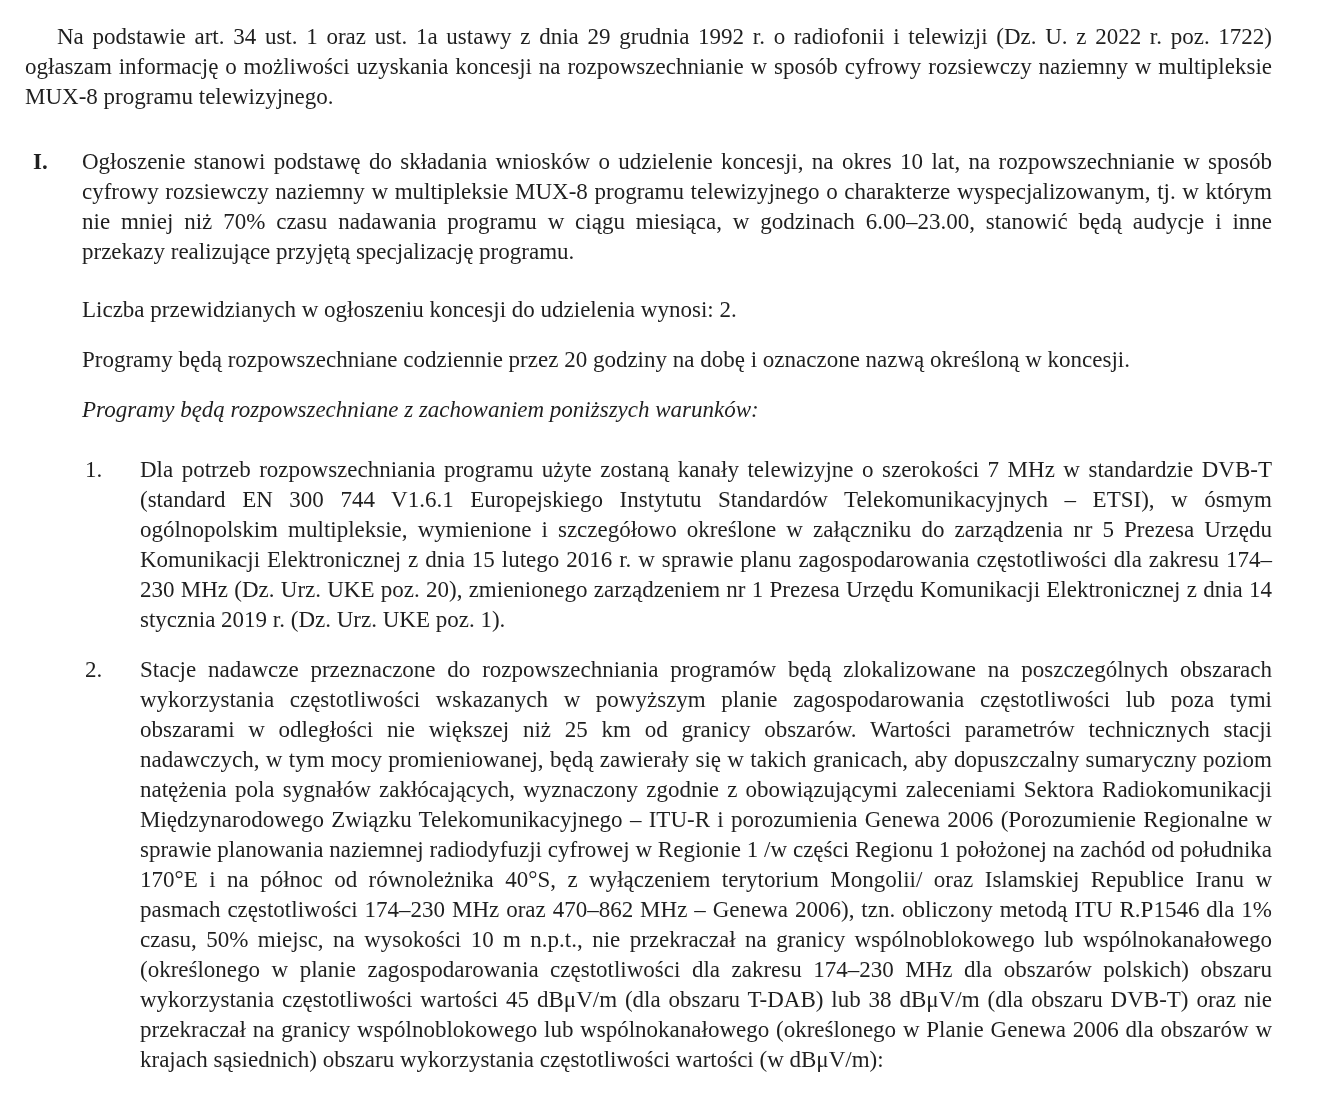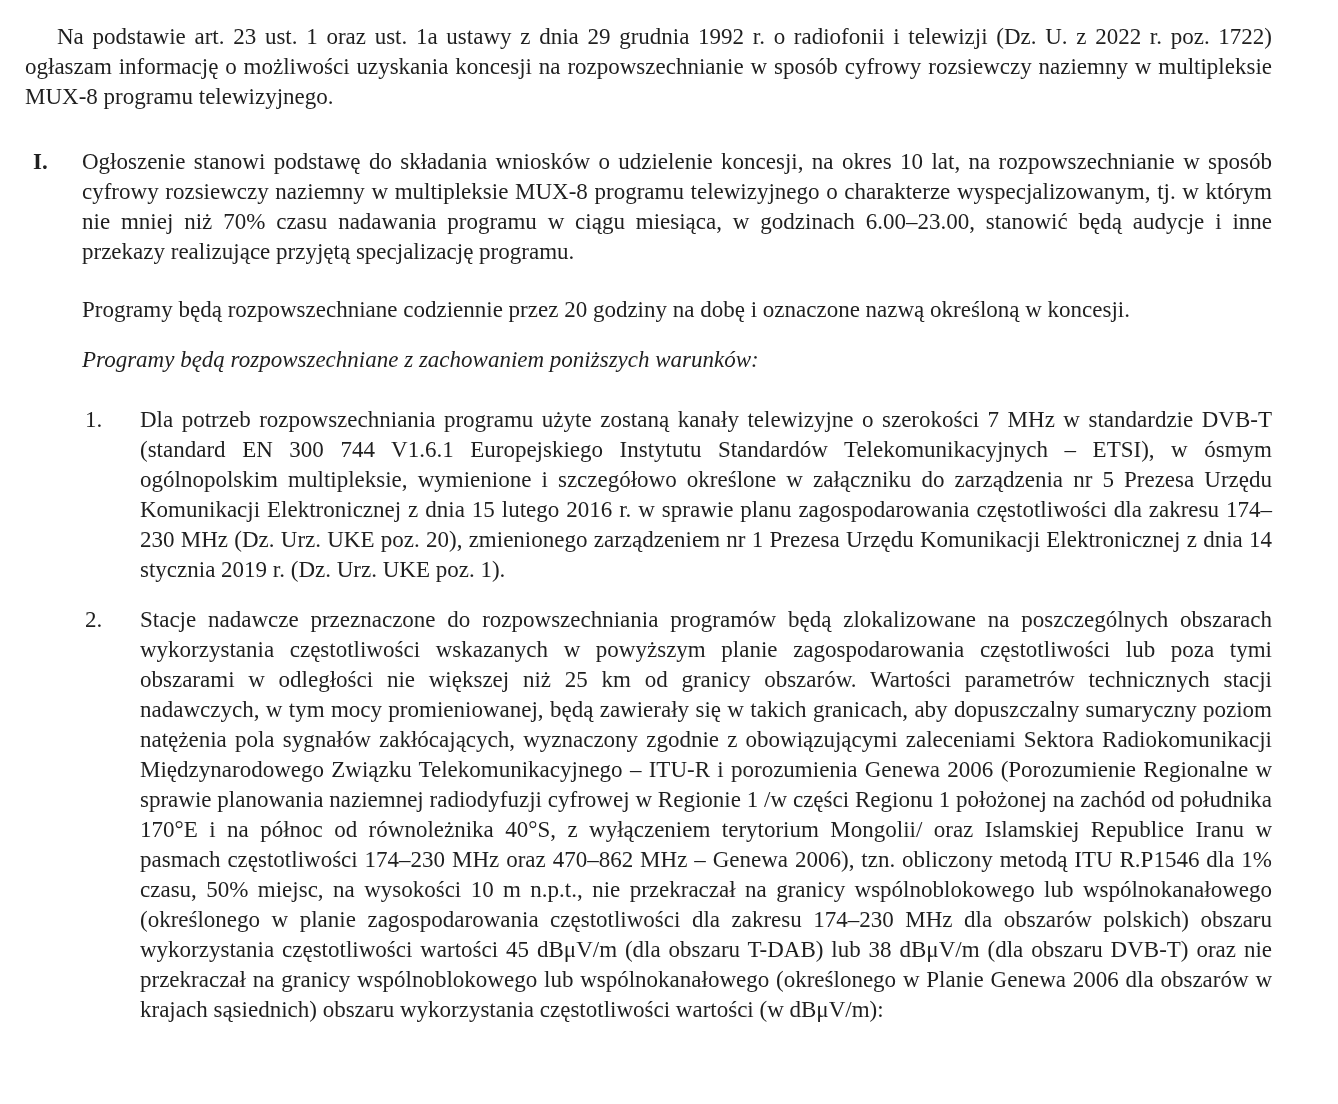--- a/index.html
+++ b/index.html
@@ -61,27 +61,28 @@
     position: absolute;
     left: 60px;           
     top: 0;
   }
 </style>
 </head>
 <body>
 
 <div class="page">
 
-  <p class="intro justify">Na podstawie art. 23 ust. 1 oraz ust. 1a ustawy z dnia 29 grudnia 1992 r. o radiofonii i telewizji (Dz. U. z 2022 r. poz. 1722) ogłaszam informację o możliwości uzyskania koncesji na rozpowszechnianie w sposób cyfrowy rozsiewczy naziemny w multipleksie MUX-8 programu telewizyjnego.</p>
+  <p class="intro justify">Na podstawie art. 34 ust. 1 oraz ust. 1a ustawy z dnia 29 grudnia 1992 r. o radiofonii i telewizji (Dz. U. z 2022 r. poz. 1722) ogłaszam informację o możliwości uzyskania koncesji na rozpowszechnianie w sposób cyfrowy rozsiewczy naziemny w multipleksie MUX-8 programu telewizyjnego.</p>
 
   <div class="roman-section">
     <span class="roman-marker">I.</span>
     <p class="justify">Ogłoszenie stanowi podstawę do składania wniosków o udzielenie koncesji, na okres 10 lat, na rozpowszechnianie w sposób cyfrowy rozsiewczy naziemny w multipleksie MUX-8 programu telewizyjnego o charakterze wyspecjalizowanym, tj. w którym nie mniej niż 70% czasu nadawania programu w ciągu miesiąca, w godzinach 6.00–23.00, stanowić będą audycje i inne przekazy realizujące przyjętą specjalizację programu.</p>
   </div>
 
+  <p class="sub-paragraph justify">Liczba przewidzianych w ogłoszeniu koncesji do udzielenia wynosi: 2.</p>
 
   <p class="sub-paragraph justify">Programy będą rozpowszechniane codziennie przez 20 godziny na dobę i oznaczone nazwą określoną w koncesji.</p>
 
   <p class="sub-paragraph justify last">Programy będą rozpowszechniane z zachowaniem poniższych warunków:</p>
 
   <div class="numbered-item">
     <span class="number">1.</span>
     <p class="justify">Dla potrzeb rozpowszechniania programu użyte zostaną kanały telewizyjne o szerokości 7 MHz w standardzie DVB-T (standard EN 300 744 V1.6.1 Europejskiego Instytutu Standardów Telekomunikacyjnych – ETSI), w ósmym ogólnopolskim multipleksie, wymienione i szczegółowo określone w załączniku do zarządzenia nr 5 Prezesa Urzędu Komunikacji Elektronicznej z dnia 15 lutego 2016 r. w sprawie planu zagospodarowania częstotliwości dla zakresu 174–230 MHz (Dz. Urz. UKE poz. 20), zmienionego zarządzeniem nr 1 Prezesa Urzędu Komunikacji Elektronicznej z dnia 14 stycznia 2019 r. (Dz. Urz. UKE poz. 1).</p>
   </div>
 

